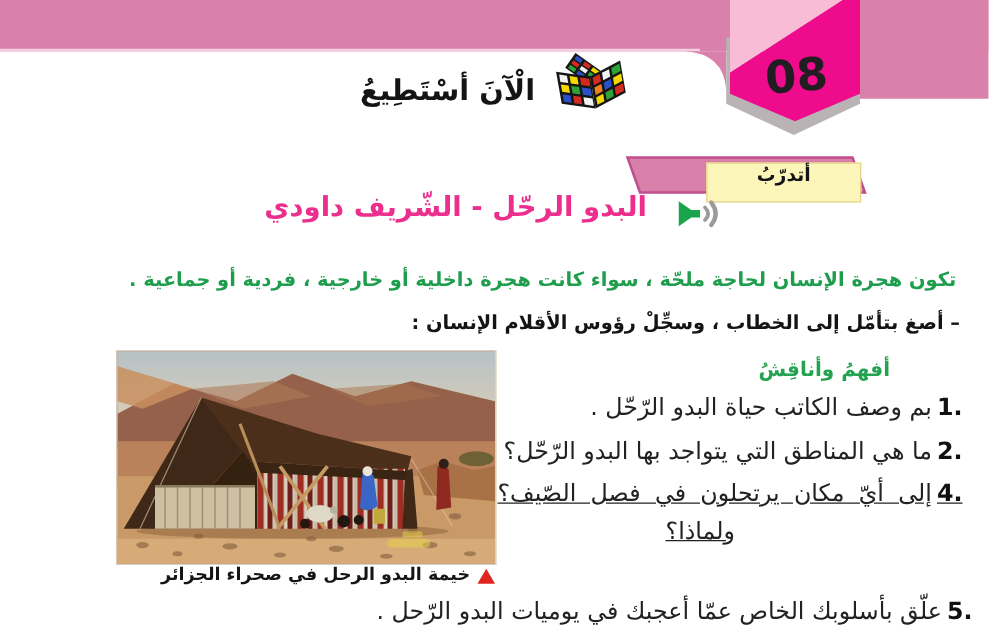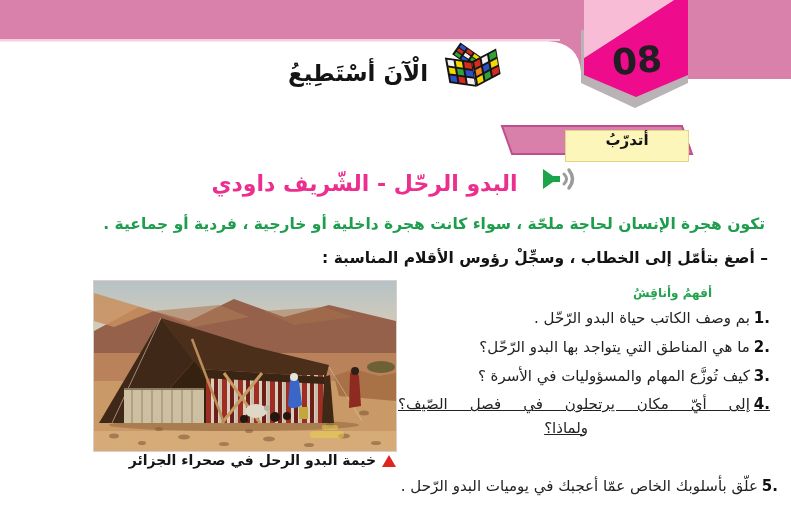--- a/index.html
+++ b/index.html
@@ -34,21 +34,21 @@
     position:absolute; left:25px; top:20px; width:122px; height:30px;
     background:#fcf6bb; border:1px solid #e3d387;
     display:flex; align-items:flex-start; justify-content:center;margin-left:45px;
   }
   .tab-fold { position:absolute; top:-5px; right:8px; width:11px; height:11px;
     background:#efd94e; transform:rotate(35deg); z-index:-1; }
   .tab-label { font-size:15px; font-weight:bold; color:#141414; }
   
   .lesson-title-row {
     position:absolute; left:0; top:154px; width:791px; height:42px;
-    display:flex; align-items:flex-end; justify-content:center; gap:20px; direction:rtl;
+    display:flex; align-items:flex-start; justify-content:center; gap:20px; direction:rtl;
   }
   .lesson-title { margin:0; font-size:22px; font-weight:bold; color:#ec2f8e; white-space:nowrap; }
   .speaker { flex:0 0 auto; display:inline-flex; }
   
   .intro {
     position:absolute; top:212px; right:26px; width:700px; margin:0;
     direction:rtl; text-align:right;
     font-size:15.5px; font-weight:bold; color:#1e9e4d; line-height:1.6;
   }
   .instruction {
@@ -64,22 +64,22 @@
   .caption {
     position:absolute; left:93px; top:452px; width:303px;
     display:flex; align-items:flex-start; gap:6px;
     font-size:14px; font-weight:bold; color:#151515; direction:rtl;
   }
   .tri { width:0; height:0; margin-top:3px;
     border-left:7px solid transparent; border-right:7px solid transparent;
     border-bottom:12px solid #e02520; }
   
   .questions { position:absolute; top:286px; right:21px; width:372px; direction:rtl; }
-  .disc-heading { margin:0 58px 8px 0; font-size:12px; font-weight:bold; color:#23a24f; }
-  .q { font-size:15px; color:#222; line-height:1.45; margin-bottom:7px; text-align:right; }
+  .disc-heading { margin:0 58px 8px 0; font-size:16px; font-weight:bold; color:#23a24f; }
+  .q { font-size:19px; color:#222; line-height:1.45; margin-bottom:7px; text-align:right; }
   .qnum { font-weight:bold; color:#111; direction:ltr; unicode-bidi:embed; margin-left:4px; }
   .q4 { text-align:justify; text-align-last:justify;text-decoration:underline; }
   .q4b { display:block; text-align:right; text-align-last:right; margin-right:182px; margin-top:2px; }
   .q5 { position:absolute; top:476px; right:13px; width:660px; direction:rtl; }
 </style>
 </head>
 <body>
 
 <div class="page">
 
@@ -150,21 +150,21 @@
       <svg width="42" height="34" viewBox="0 0 42 34">
         <polygon points="5,7 5,27 15,20 22,20 22,14 15,14" fill="#1ca44c"></polygon>
         <path d="M26,12 Q31,17 26,22" stroke="#9b9b9b" stroke-width="3" fill="none" stroke-linecap="round"></path>
         <path d="M31,8 Q38,17 31,26" stroke="#9b9b9b" stroke-width="3.5" fill="none" stroke-linecap="round"></path>
       </svg>
     </span>
     <h1 class="lesson-title">البدو الرحّل - الشّريف داودي</h1>
   </div>
 
   <p class="intro">تكون هجرة الإنسان لحاجة ملحّة ، سواء كانت هجرة داخلية أو خارجية ، فردية أو جماعية .</p>
-  <p class="instruction">– أصغ بتأمّل إلى الخطاب ، وسجِّلْ رؤوس الأقلام المناسبة :</p>
+  <p class="instruction">– أصغ بتأمّل إلى الخطاب ، وسجِّلْ رؤوس الأقلام الإنسان :</p>
 
   <figure class="photo">
     <svg width="302" height="170" viewBox="0 0 302 170">
       <defs>
         <linearGradient id="sky" x1="0" y1="0" x2="0" y2="1">
           <stop offset="0" stop-color="#b6c2c6"></stop>
             <stop offset="1" stop-color="#d9cdb6"></stop>
         </linearGradient>
         <pattern id="stripes" width="16" height="48" patternUnits="userSpaceOnUse">
           <rect width="16" height="48" fill="#d9cfbd"></rect>
@@ -249,23 +249,20 @@
   </div>
 
   <div class="questions">
     <h2 class="disc-heading">أفهمُ وأناقِشُ</h2>
     <div class="q">
       <span class="qnum">1.</span><span>بم وصف الكاتب حياة البدو الرّحّل .</span>
     </div>
     <div class="q">
       <span class="qnum">2.</span><span>ما هي المناطق التي يتواجد بها البدو الرّحّل؟</span>
     </div>
-    <div class="q">
-      <span class="qnum">3.</span><span>كيف تُوزَّع المهام والمسؤوليات في الأسرة ؟</span>
-    </div>
     <div class="q q4">
       <span class="qnum">4.</span><span>إلى أيّ مكان يرتحلون في فصل الصّيف؟</span>
       <span class="q4b">ولماذا؟</span>
     </div>
   </div>
   <div class="q q5">
     <span class="qnum">5.</span><span>علّق بأسلوبك الخاص عمّا أعجبك في يوميات البدو الرّحل .</span>
   </div>
 
 </div>

